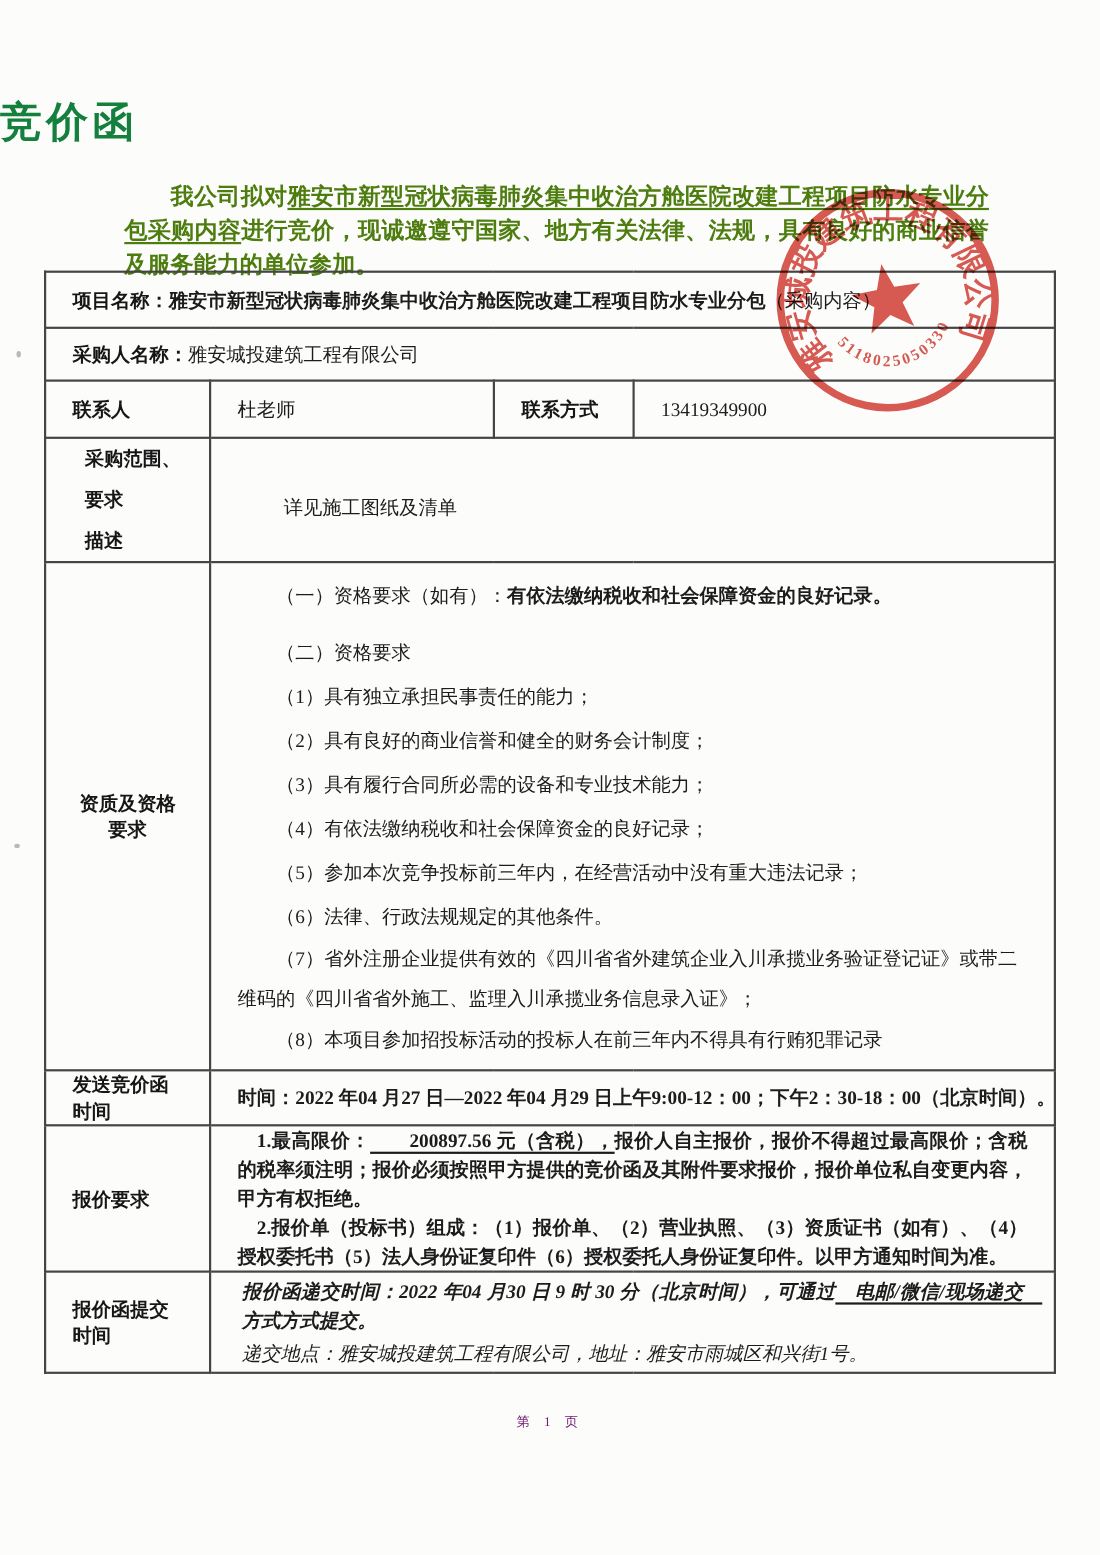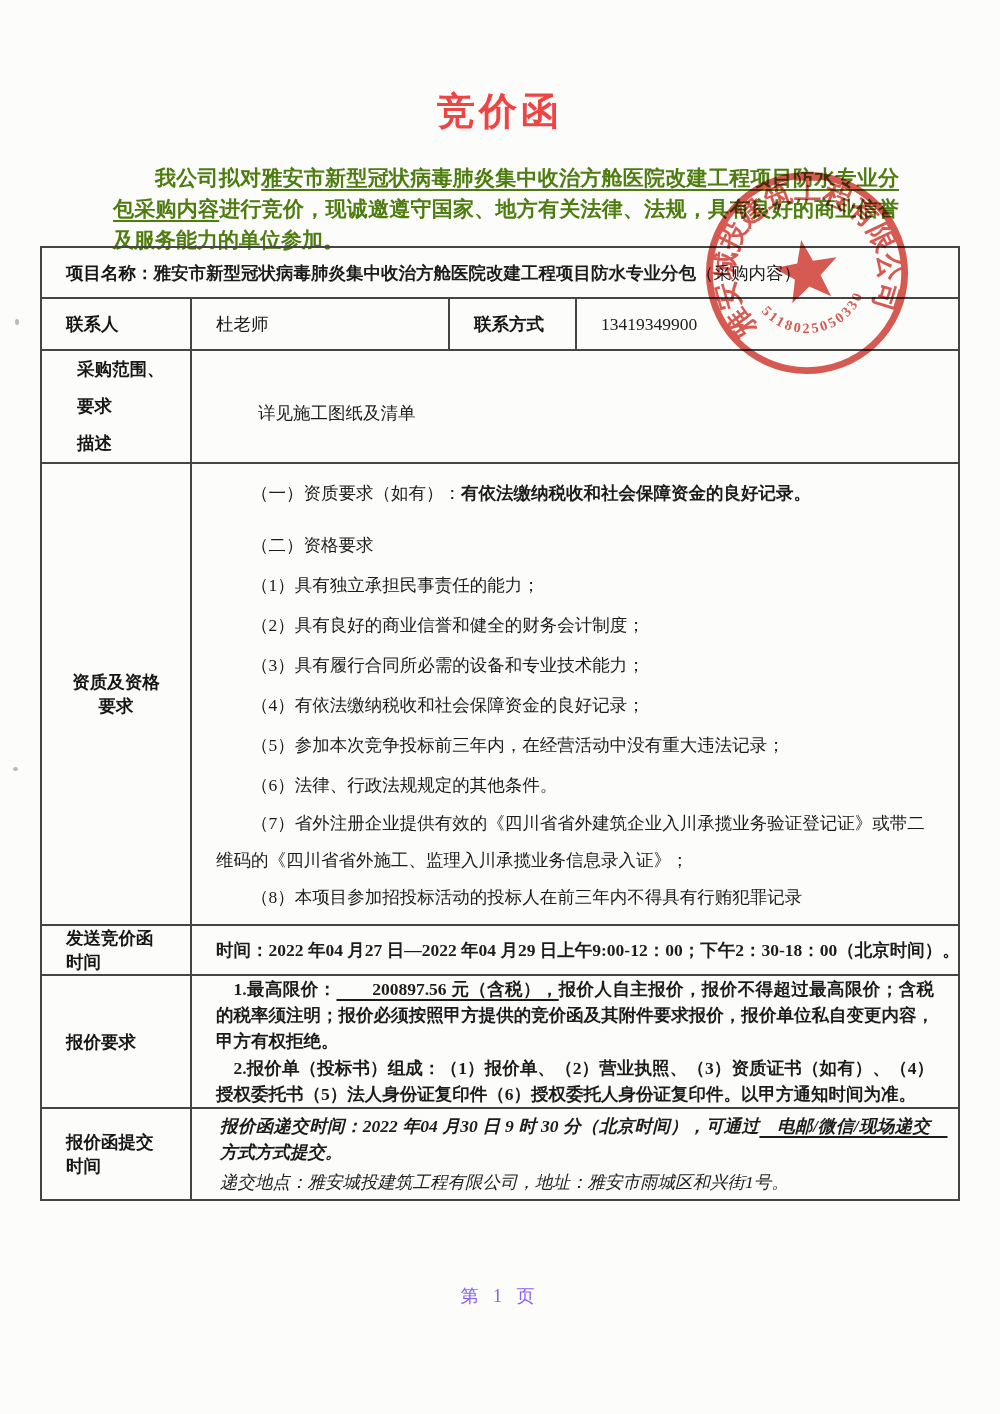--- a/index.html
+++ b/index.html
@@ -3,23 +3,23 @@
 <meta charset="utf-8">
 <style>
   html,body{margin:0;padding:0;background:#ffffff;}
   .page{
     position:relative;width:1000px;height:1414px;margin:0 auto;
     background:#fcfcfb;overflow:hidden;
     font-family:"Liberation Serif","DejaVu Serif",serif;color:#1f1f1f;
   }
   
   .doc-title{
-    position:absolute;top:86px;left:0;width:100%;margin:0;text-align:center;
+    position:absolute;top:86px;left:0;width:100%;margin:0;text-align:left;
     font-family:"Liberation Sans","DejaVu Sans",sans-serif;
-    font-size:38px;font-weight:700;letter-spacing:4px;color:#ef4444;
+    font-size:38px;font-weight:700;letter-spacing:4px;color:#15803d;
   }
   
   .intro{
     position:absolute;top:142px;left:113px;width:786px;
     font-size:21px;line-height:31px;text-align:justify;text-indent:2em;color:#4d7c0f;font-weight:bold;
   }
   .u{ text-decoration:underline;text-underline-offset:4px;text-decoration-thickness:1.5px; }
   
   table.doc{
     position:absolute;top:246px;left:40px;width:918px;
@@ -49,21 +49,21 @@
   .submit-p{ margin:4px;line-height:26px;text-align:justify;font-style:italic; }
   
   .seal{
     position:absolute;left:702px;top:168px;width:210px;height:210px;
     transform:rotate(-10deg);opacity:.84;mix-blend-mode:multiply;pointer-events:none;
   }
   .seal text{ font-family:"Liberation Serif","DejaVu Serif",serif;font-weight:700; }
   
   .footer{
     position:absolute;top:1284px;left:0;width:100%;text-align:center;
-    font-size:18px;letter-spacing:5px;color:#8b5cf6;
+    font-size:12px;letter-spacing:5px;color:#701a75;
   }
   
   .speck{ position:absolute;background:rgba(60,60,60,.35);border-radius:50%; }
   .speck.s1{ left:15px;top:319px;width:4px;height:6px; }
   .speck.s2{ left:13px;top:767px;width:5px;height:4px; }
 </style>
 </head>
 <body>
 
 <div class="page">
@@ -78,20 +78,23 @@
         <col style="width:258px">
         <col style="width:127px">
         <col style="width:383px">
     </colgroup>
 
     <tbody>
         <tr>
       <td colspan="4" style="height:49px" class="lblcell"><span class="lbl">项目名称：</span><span class="semibold">雅安市新型冠状病毒肺炎集中收治方舱医院改建工程项目防水专业分包</span><span>（采购内容）</span></td>
     </tr>
 
+    <tr>
+      <td colspan="4" style="height:46px" class="lblcell"><span class="lbl">采购人名称：</span><span>雅安城投建筑工程有限公司</span></td>
+    </tr>
 
     <tr>
       <td style="height:50px" class="lblcell"><span class="lbl">联系人</span></td>
       <td><span>杜老师</span></td>
       <td class="lblcell"><span class="lbl">联系方式</span></td>
       <td><span>13419349900</span></td>
     </tr>
 
     <tr>
       <td style="height:67px" class="ctr">
@@ -100,21 +103,21 @@
       </td>
       <td colspan="3" class="topcell">
             <div class="indent25" style="padding-top:12px">详见施工图纸及清单</div>
           </td>
     </tr>
 
 
     <tr>
       <td style="height:460px" class="ctr"><span class="lbl">资质及资格要求</span></td>
       <td colspan="3" class="qualcell">
-        <p><span>（一）资质要求（如有）：</span><span class="bold">有依法缴纳税收和社会保障资金的良好记录。</span></p>
+        <p><span>（一）资格要求（如有）：</span><span class="bold">有依法缴纳税收和社会保障资金的良好记录。</span></p>
         <p class="gap">（二）资格要求</p>
         <p>（1）具有独立承担民事责任的能力；</p>
         <p>（2）具有良好的商业信誉和健全的财务会计制度；</p>
         <p>（3）具有履行合同所必需的设备和专业技术能力；</p>
         <p>（4）有依法缴纳税收和社会保障资金的良好记录；</p>
         <p>（5）参加本次竞争投标前三年内，在经营活动中没有重大违法记录；</p>
         <p>（6）法律、行政法规规定的其他条件。</p>
         <p class="wrap2">（7）省外注册企业提供有效的《四川省省外建筑企业入川承揽业务验证登记证》或带二维码的《四川省省外施工、监理入川承揽业务信息录入证》；</p>
         <p class="wrap2">（8）本项目参加招投标活动的投标人在前三年内不得具有行贿犯罪记录</p>
       </td>

